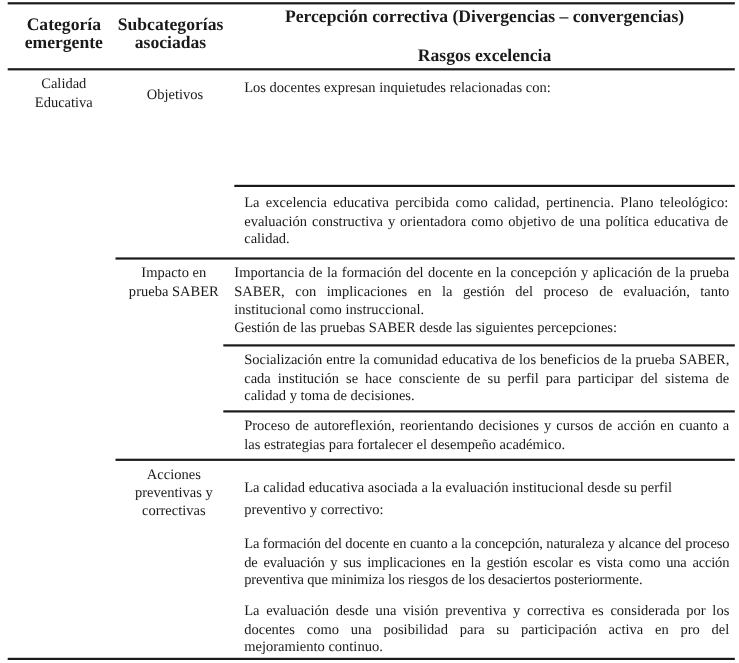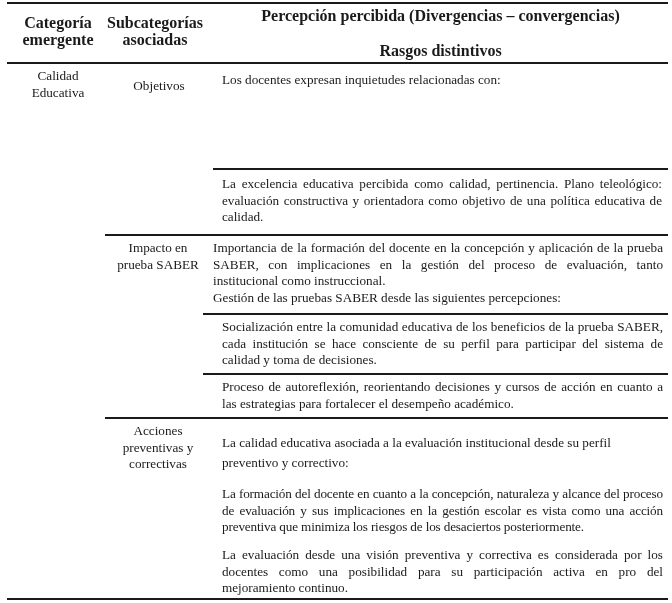--- a/index.html
+++ b/index.html
@@ -27,22 +27,22 @@
   <div class="hline" style="left:7px; width:661px; top:598px;"></div>
 
   <div class="txt hdr" style="left:10px; top:14px; width:96px;">
     <div>Categoría</div>
     <div>emergente</div>
   </div>
   <div class="txt hdr" style="left:105px; top:14px; width:100px;">
     <div>Subcategorías</div>
     <div>asociadas</div>
   </div>
-  <div class="txt hdr" style="left:218px; top:7px; width:445px;">Percepción percibida (Divergencias – convergencias)</div>
-  <div class="txt hdr" style="left:218px; top:42px; width:445px;">Rasgos distintivos</div>
+  <div class="txt hdr" style="left:218px; top:7px; width:445px;">Percepción correctiva (Divergencias – convergencias)</div>
+  <div class="txt hdr" style="left:218px; top:42px; width:445px;">Rasgos excelencia</div>
 
   <div class="txt c" style="left:10px; top:68px; width:96px;">
     <div>Calidad</div>
     <div>Educativa</div>
   </div>
 
   <div class="txt c" style="left:110px; top:78px; width:98px;">
     <div>Objetivos</div>
   </div>
   <div class="txt" style="left:222px; top:72px; width:440px;">

